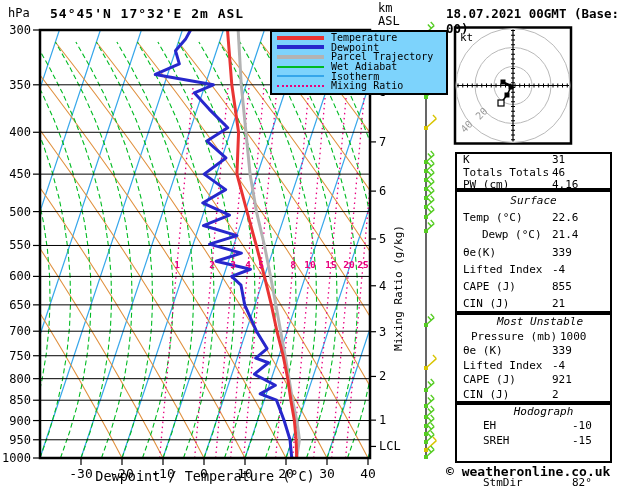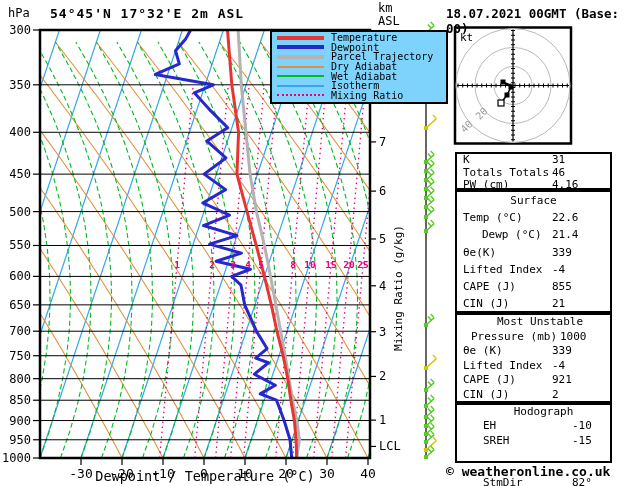--- a/index.html
+++ b/index.html
@@ -12,21 +12,21 @@
   .title-right{left:446px;top:6px;font-size:12.5px;font-weight:bold;}
   .copyright{left:446px;top:464px;font-size:13px;font-weight:bold;}
   .legend{left:242px;top:30px;width:174px;background:#7dd3fc;border:2px solid #000;
           padding:1px 0 2px 0;z-index:5;margin-left:28px;}
   .legend-row{display:flex;align-items:center;height:9.6px;padding-left:5px;}
   .legend-swatch{display:inline-block;width:47px;margin-right:7px;}
   .legend-label{font-size:10px;line-height:9px;white-space:nowrap;}
   .tbox{left:455px;width:157px;border:2px solid #000;background:#fff;box-sizing:border-box;}
   .trow{position:relative;padding-left:6px;white-space:nowrap;font-size:11px;}
   .trow .val{position:absolute;left:95px;}
-  .thead{text-align:center;font-size:11px;}
+  .thead{text-align:center;font-size:11px;font-style:italic;}
   svg{position:absolute;left:0;top:0;}
 </style>
 </head>
 <body>
 
 <div class="stage">
 
   <svg id="skewt-svg" width="629" height="486" viewBox="0 0 629 486">
       <defs>
         <clipPath id="plotclip">
@@ -382,24 +382,20 @@
       </div>
       <div class="legend-row">
         <span class="legend-swatch" style="border-top: 4px solid rgb(39, 39, 204);"></span>
         <span class="legend-label">Dewpoint</span>
       </div>
       <div class="legend-row">
         <span class="legend-swatch" style="border-top: 4px solid rgb(179, 179, 179);"></span>
         <span class="legend-label">Parcel Trajectory</span>
       </div>
       <div class="legend-row">
-        <span class="legend-swatch" style="border-top: 2px solid rgb(224, 145, 63);"></span>
-        <span class="legend-label">Dry Adiabat</span>
-      </div>
-      <div class="legend-row">
         <span class="legend-swatch" style="border-top: 2px solid rgb(0, 187, 34);"></span>
         <span class="legend-label">Wet Adiabat</span>
       </div>
       <div class="legend-row">
         <span class="legend-swatch" style="border-top: 2px solid rgb(53, 166, 234);"></span>
         <span class="legend-label">Isotherm</span>
       </div>
       <div class="legend-row">
         <span class="legend-swatch" style="border-top: 2px dotted rgb(232, 0, 126);"></span>
         <span class="legend-label">Mixing Ratio</span>

